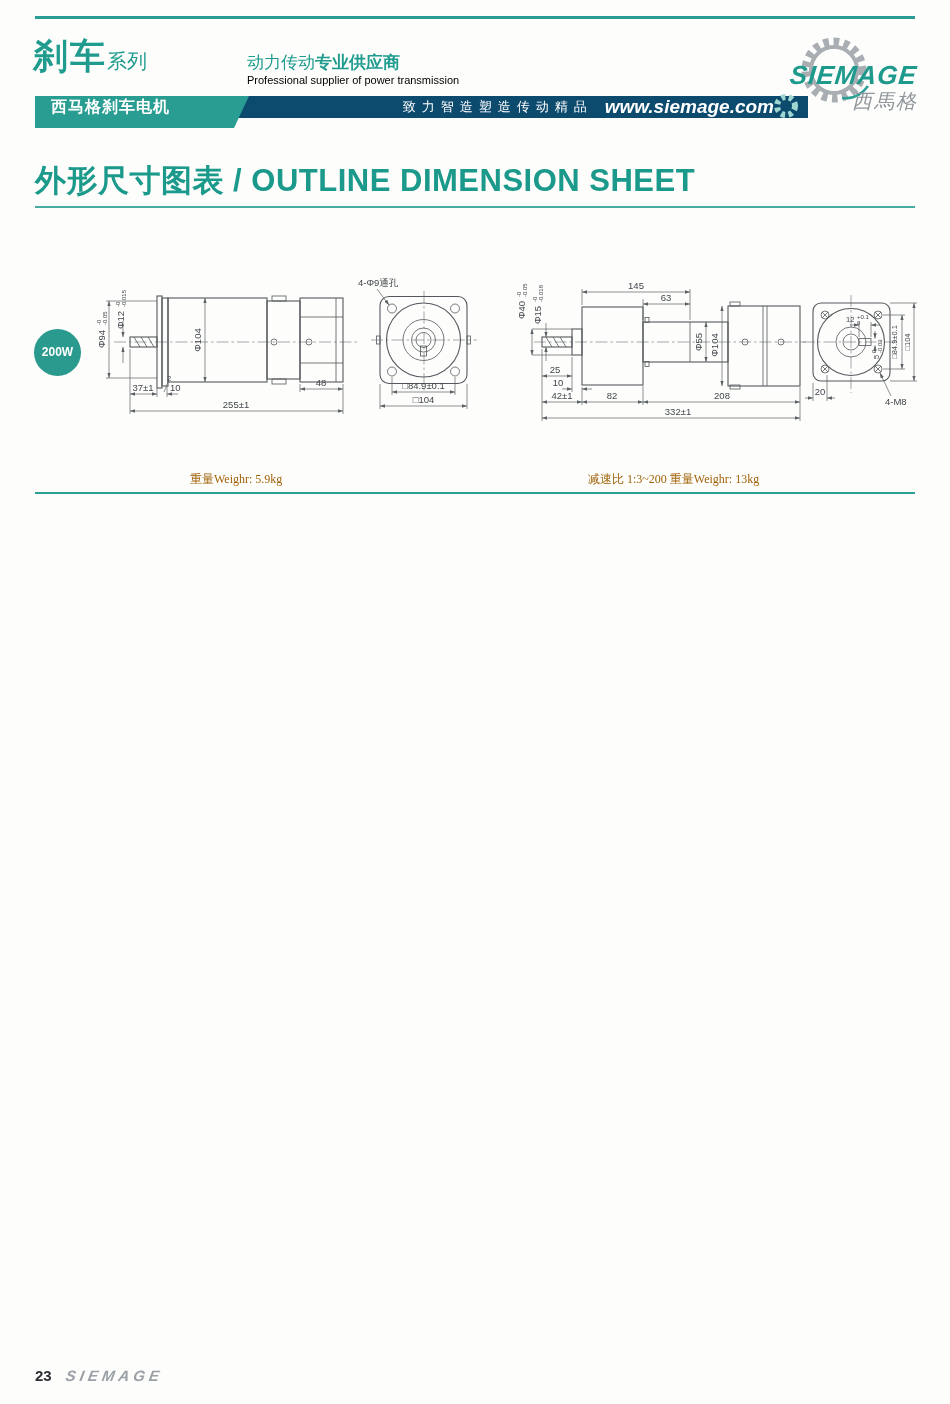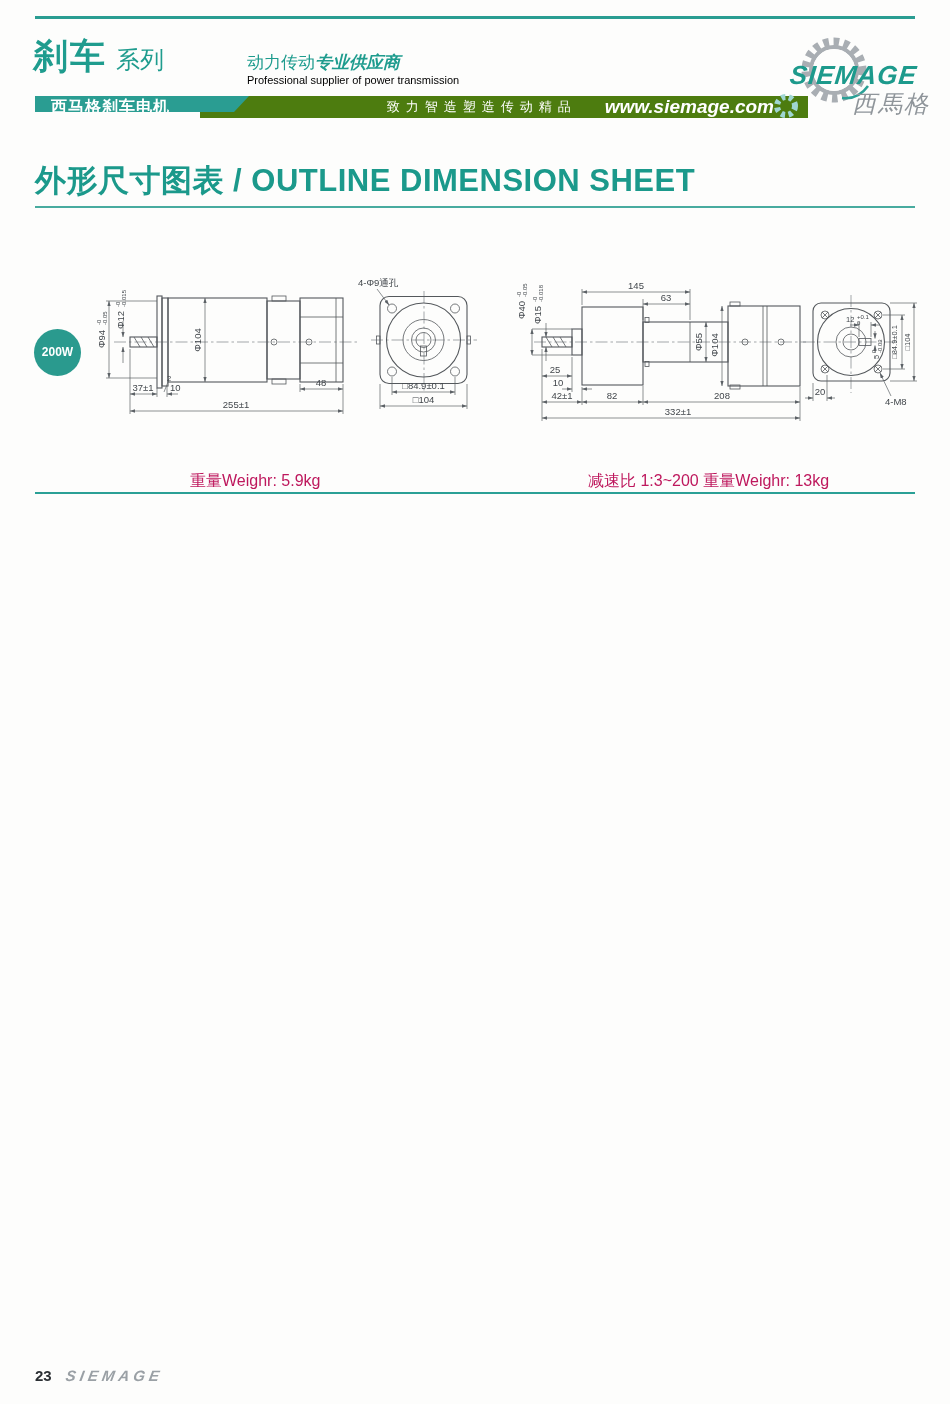--- a/index.html
+++ b/index.html
@@ -3,51 +3,51 @@
 <meta charset="utf-8">
 <style>
   * { margin:0; padding:0; box-sizing:border-box; }
   body { background:#e8e8e8; font-family:"Liberation Sans", sans-serif; }
   .page { position:relative; width:950px; height:1404px; background:#fdfdfc; margin:0 auto; overflow:hidden; }
 
   .top-rule { position:absolute; left:35px; top:16px; width:880px; height:2.5px; background:#2a9d92; }
 
   .series { position:absolute; left:33px; top:33px; display:flex; align-items:baseline; }
   .series-main { font-size:35px; font-weight:bold; color:#1f9c8e; letter-spacing:2px; }
-  .series-sub { font-size:24px; color:#1f9c8e; margin-left:9px; }
+  .series-sub { font-size:20px; color:#1f9c8e; }
 
   .bar-light { position:absolute; left:200px; top:96px; width:608px; height:22px;
-    background:#4d7c0f; z-index:1; display:flex; align-items:center; justify-content:flex-end;
-    padding-right:34px; gap:28px; }
+    background:#0c4a6e; z-index:1; display:flex; align-items:center; justify-content:flex-end;
+    padding-right:34px; gap:12px; }
   .bar-light .slogan { color:#ffffff; font-size:13px; letter-spacing:6px; }
   .bar-light .site { color:#ffffff; font-size:19px; font-weight:bold; font-style:italic; }
-  .bar-dark { position:absolute; left:35px; top:96px; width:214px; height:16px;
+  .bar-dark { position:absolute; left:35px; top:96px; width:214px; height:32px;
     background:#2a9d92; z-index:2; clip-path:polygon(0 0, 100% 0, 93% 100%, 0 100%);
     color:#fff; font-size:16px; font-weight:bold; line-height:22px; padding-left:16px; letter-spacing:1px; }
 
   .tagline { position:absolute; left:247px; top:51px; z-index:3; }
   .tagline-cn { font-size:17px; color:#1f9c8e; }
-  .tagline-cn b { font-weight:bold;font-style:italic; }
+  .tagline-cn b { font-weight:bold; }
   .tagline-en { font-size:11px; color:#000000; margin-top:0; }
 
   .logo { position:absolute; left:772px; top:28px; width:160px; height:95px; z-index:3; }
   .logo svg { position:absolute; left:0; top:0; }
   .logo-text { position:absolute; left:18px; top:32px; font-size:26px; font-weight:bold;
     font-style:italic; color:#1d9a8c; letter-spacing:1px; transform:skewX(-6deg); }
-  .logo-cn { position:absolute; left:80px; top:60px; font-size:24px; font-style:italic;
+  .logo-cn { position:absolute; left:80px; top:60px; font-size:20px; font-style:italic;
     color:#8f959a; font-family:Liberation Serif, serif; letter-spacing:2px; }
 
   .section-title { position:absolute; left:35px; top:160px; font-size:31px; font-weight:bold;
     color:#1b998b; letter-spacing:0.5px; }
   .section-rule { position:absolute; left:35px; top:206px; width:880px; height:1.5px; background:#48ab9f; }
 
   .badge { position:absolute; left:34px; top:329px; width:47px; height:47px; border-radius:50%;
     background:#2a9a8e; color:#fff; font-size:12px; font-weight:bold; text-align:center; line-height:47px; }
 
-  .cap { position:absolute; font-size:16px; color:#be185d; }
+  .cap { position:absolute; font-size:12px; color:#a16207;font-family:Liberation Serif, serif; }
   .cap-left { left:190px; top:471px; }
   .cap-right { left:588px; top:471px; }
   .bottom-rule { position:absolute; left:35px; top:492px; width:880px; height:2px; background:#2aa096; }
 
   .footer { position:absolute; left:35px; top:1367px; display:flex; align-items:flex-start; }
   .page-no { font-size:15px; font-weight:bold; color:#2b2f33; }
   .footer-brand { margin-left:14px; font-size:15px; font-weight:bold; font-style:italic;
     letter-spacing:4px; color:#9aa0a5; transform:skewX(-10deg); }
 
   svg text { font-family:"Liberation Sans", sans-serif; }

